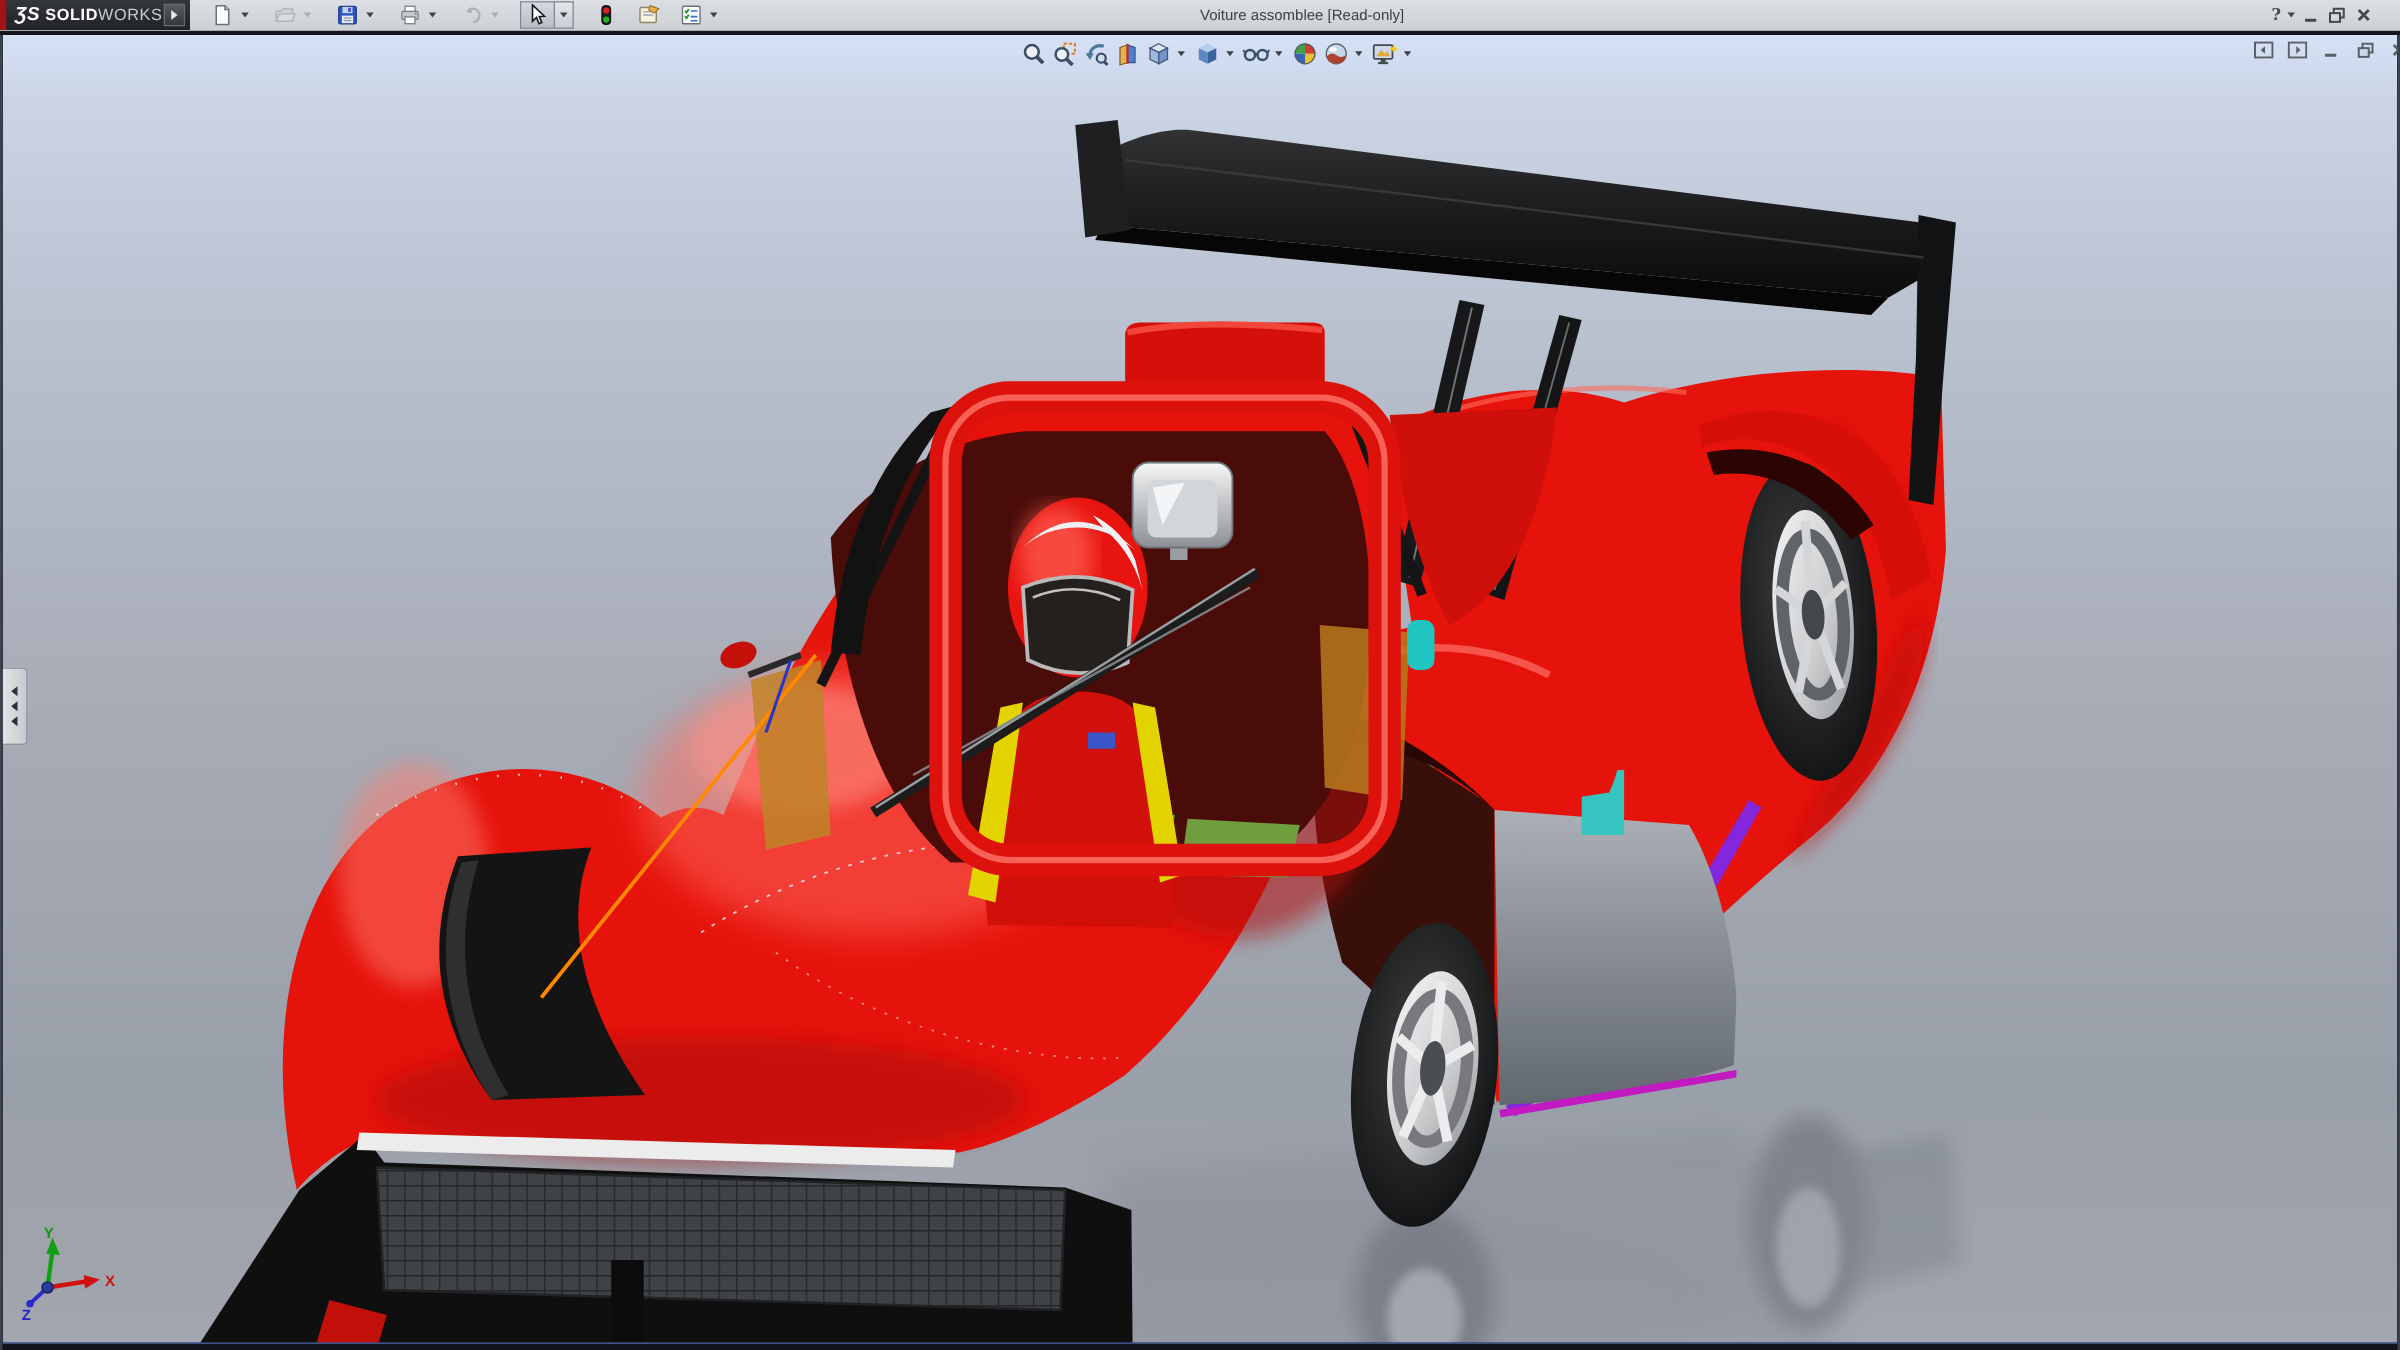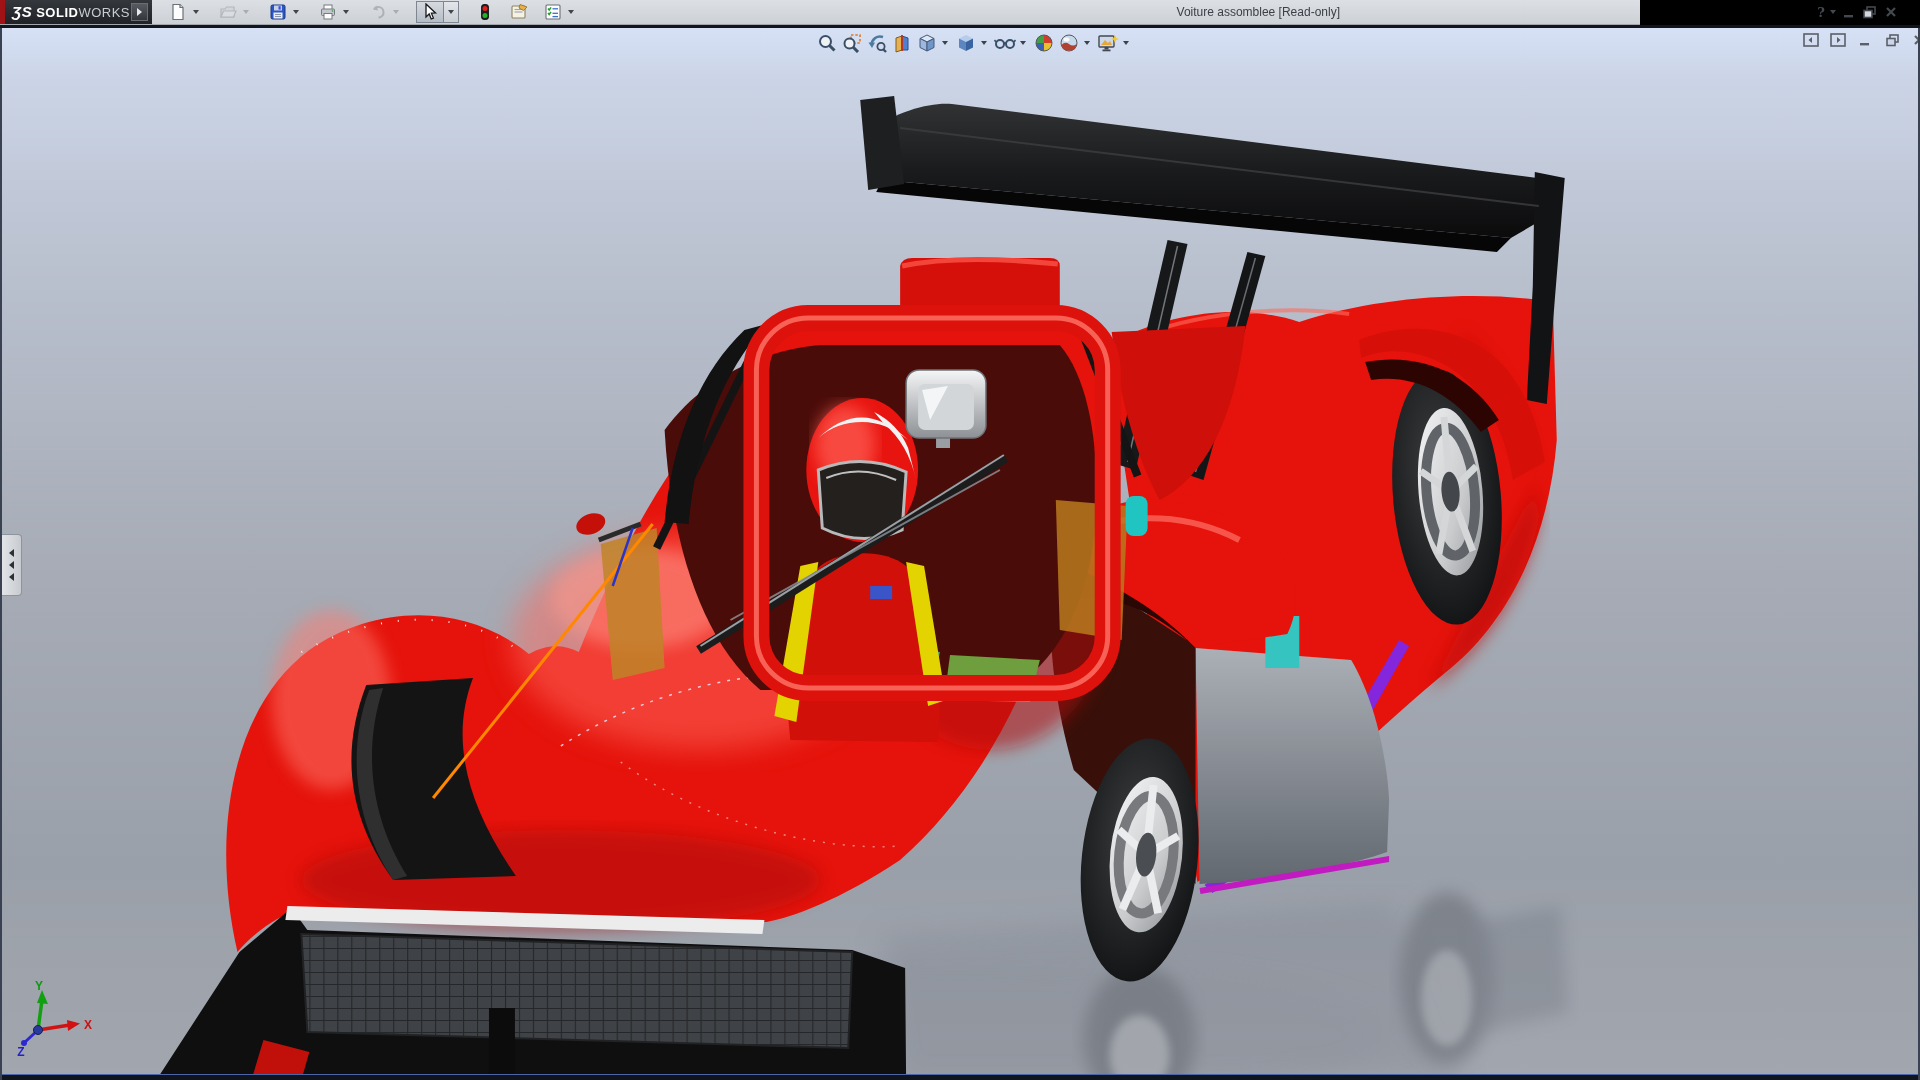--- a/index.html
+++ b/index.html
@@ -1,20 +1,20 @@
 <!DOCTYPE html>
 <html><head>
 <meta charset="utf-8">
 <style>
   html,body{margin:0;padding:0;background:#000;}
   .app{position:relative;width:1920px;height:1080px;overflow:hidden;
        font-family:"Liberation Sans","DejaVu Sans",sans-serif;-webkit-font-smoothing:antialiased;}
 
   
-  .titlebar{position:absolute;left:0;top:0;width:1640px;height:24px;
+  .titlebar{position:absolute;left:0;top:0;width:1920px;height:24px;
     background:linear-gradient(#dcdfe4,#cdd1d6);border-bottom:1px solid #a2a7ad;}
   .logo{position:absolute;left:0;top:0;width:152px;height:24px;background:linear-gradient(#34373c,#202226);}
   .logo .redstrip{position:absolute;left:0;top:0;width:5px;height:24px;background:#a01215;}
   .brand{position:absolute;left:12px;top:3px;font-size:13px;color:#fff;letter-spacing:.5px;white-space:nowrap;}
   .brand .g{font-style:italic;font-weight:bold;font-size:15px;margin-right:4px;}
   .brand .b{font-weight:bold;}
   .brand .l{font-weight:normal;color:#c9ccd1;}
   .menu-arrow{position:absolute;left:131px;top:3px;width:17px;height:18px;
     background:linear-gradient(#585c62,#33363b);border:1px solid #6a6e74;box-sizing:border-box;}
   .menu-arrow:before{content:"";position:absolute;left:5px;top:4px;width:0;height:0;
@@ -28,21 +28,21 @@
   .dim{opacity:.45;}
   .sel-group{display:flex;margin-right:14px;}
   .sel-main{width:26px;height:20px;border:1px solid #7e8791;background:linear-gradient(#d6dae0,#b6bcc5);
     display:flex;align-items:center;justify-content:center;}
   .sel-caret{width:14px;height:20px;border:1px solid #7e8791;border-left:none;background:linear-gradient(#e3e6ea,#c9ced5);
     display:flex;align-items:center;justify-content:center;}
   .sel-caret:after{content:"";width:0;height:0;border-left:3.5px solid transparent;border-right:3.5px solid transparent;border-top:4px solid #3f454c;}
   .plain{margin-right:10px;}
 
   .title-text{position:absolute;left:960px;top:0;width:380px;height:24px;line-height:24px;
-    text-align:right;font-size:12px;color:#3c4147;}
+    text-align:left;font-size:12px;color:#3c4147;}
 
   .tb-controls{position:absolute;left:1814px;top:0;height:24px;display:flex;align-items:center;}
   .tbc{height:18px;display:flex;align-items:center;justify-content:center;color:#44494f;}
   .help-q{width:14px;font-size:13px;font-weight:bold;font-family:"DejaVu Serif",serif;}
   .tbc-caret{width:10px;}
   .tbc-caret:after{content:"";width:0;height:0;border-left:3px solid transparent;border-right:3px solid transparent;border-top:4px solid #44494f;}
   .winbtn{width:21px;}
 
   .dark-line{position:absolute;left:0;top:25px;width:1920px;height:3px;background:#12151b;}
 

